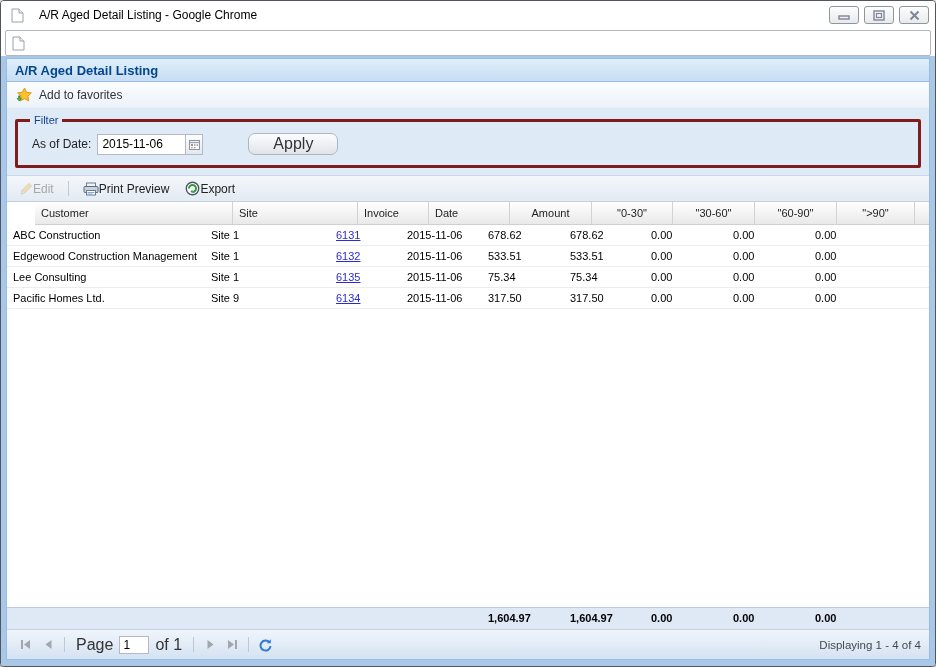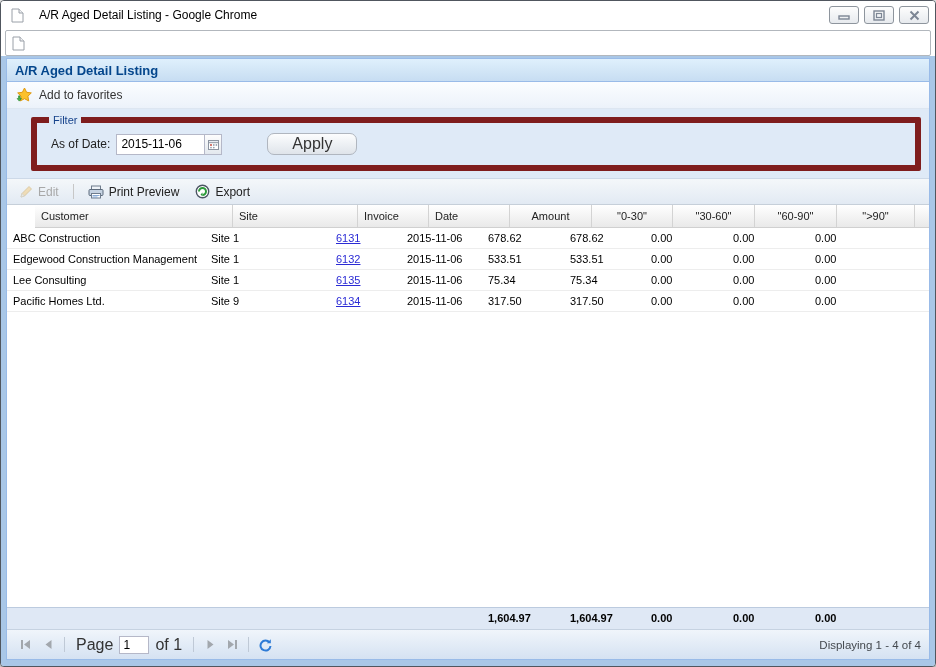--- a/index.html
+++ b/index.html
@@ -37,21 +37,21 @@
   
   .favbar{
     height:27px; background:linear-gradient(#fbfdff,#ecf2fa);
     border-bottom:1px solid #dde6f1; display:flex; align-items:center; padding:0 9px; flex:0 0 auto;
   }
   .favlink{ display:flex; align-items:center; gap:6px; cursor:pointer; }
   .favlink span{ font-size:12px; color:#333; }
   
   .filter-area{ background:#dfeaf7; padding:5px 8px 7px 8px; flex:0 0 auto; border-bottom:1px solid #cdd9e8; }
   .fieldset{
-    border:6px solid #7f1d1d; border-radius:2px; padding:7px 2px 10px 10px; position:relative;margin-left:16px;
+    border:3px solid #7f1d1d; border-radius:2px; padding:7px 2px 10px 10px; position:relative;
   }
   .fieldset legend{ font-size:11px; color:#15428b; padding:0 4px; margin-left:2px; }
   .filter-row{ display:flex; align-items:center; }
   .lbl-asof{ font-size:12px; color:#222; margin-left:4px; margin-right:6px; }
   .datefield{ display:flex; align-items:stretch; height:21px; }
   .datefield input{
     width:88px; height:21px; border:1px solid #b5b8c8; border-right:none; padding:0 4px;
     font-family:"Liberation Sans",sans-serif; font-size:12px; color:#000; outline:none;
   }
   .date-trigger{
@@ -61,21 +61,21 @@
   .apply-btn{
     margin-left:45px; width:90px; height:22px; border:1px solid #b0b6bf; border-radius:7px;
     background:linear-gradient(#fcfdfe,#dfe4ea); font-family:"Liberation Sans",sans-serif;
     font-size:16px; color:#333; cursor:pointer;
   }
   
   .toolbar{
     height:26px; background:linear-gradient(#f4f7fa,#e2eaf3); border-bottom:1px solid #c6cfd9;
     display:flex; align-items:center; padding:0 6px; gap:4px; flex:0 0 auto;
   }
-  .tbtn{ display:flex; align-items:center; gap:5px; padding:2px 6px; border-radius:3px; cursor:pointer; }
+  .tbtn{ display:flex; align-items:center; padding:2px 6px; border-radius:3px; cursor:pointer; }
   .tbtn span{ font-size:12px; color:#222; }
   .tbtn.disabled{ cursor:default; }
   .tbtn.disabled span{ color:#a8a8a8; }
   .tbtn.disabled svg{ opacity:.45; }
   .tsep{ width:1px; height:15px; background:#c7c7c7; margin:0 4px; }
   
   .grid{ flex:1; display:flex; flex-direction:column; min-height:0; }
   .ghead{ display:flex; height:23px; background:linear-gradient(#ffffff,#e9e9e9); border-bottom:1px solid #d0d0d0; flex:0 0 auto;margin-left:28px; }
   .hcell{
     font-size:11px; color:#222; padding:0 6px; line-height:22px; border-right:1px solid #d3d3d3;

